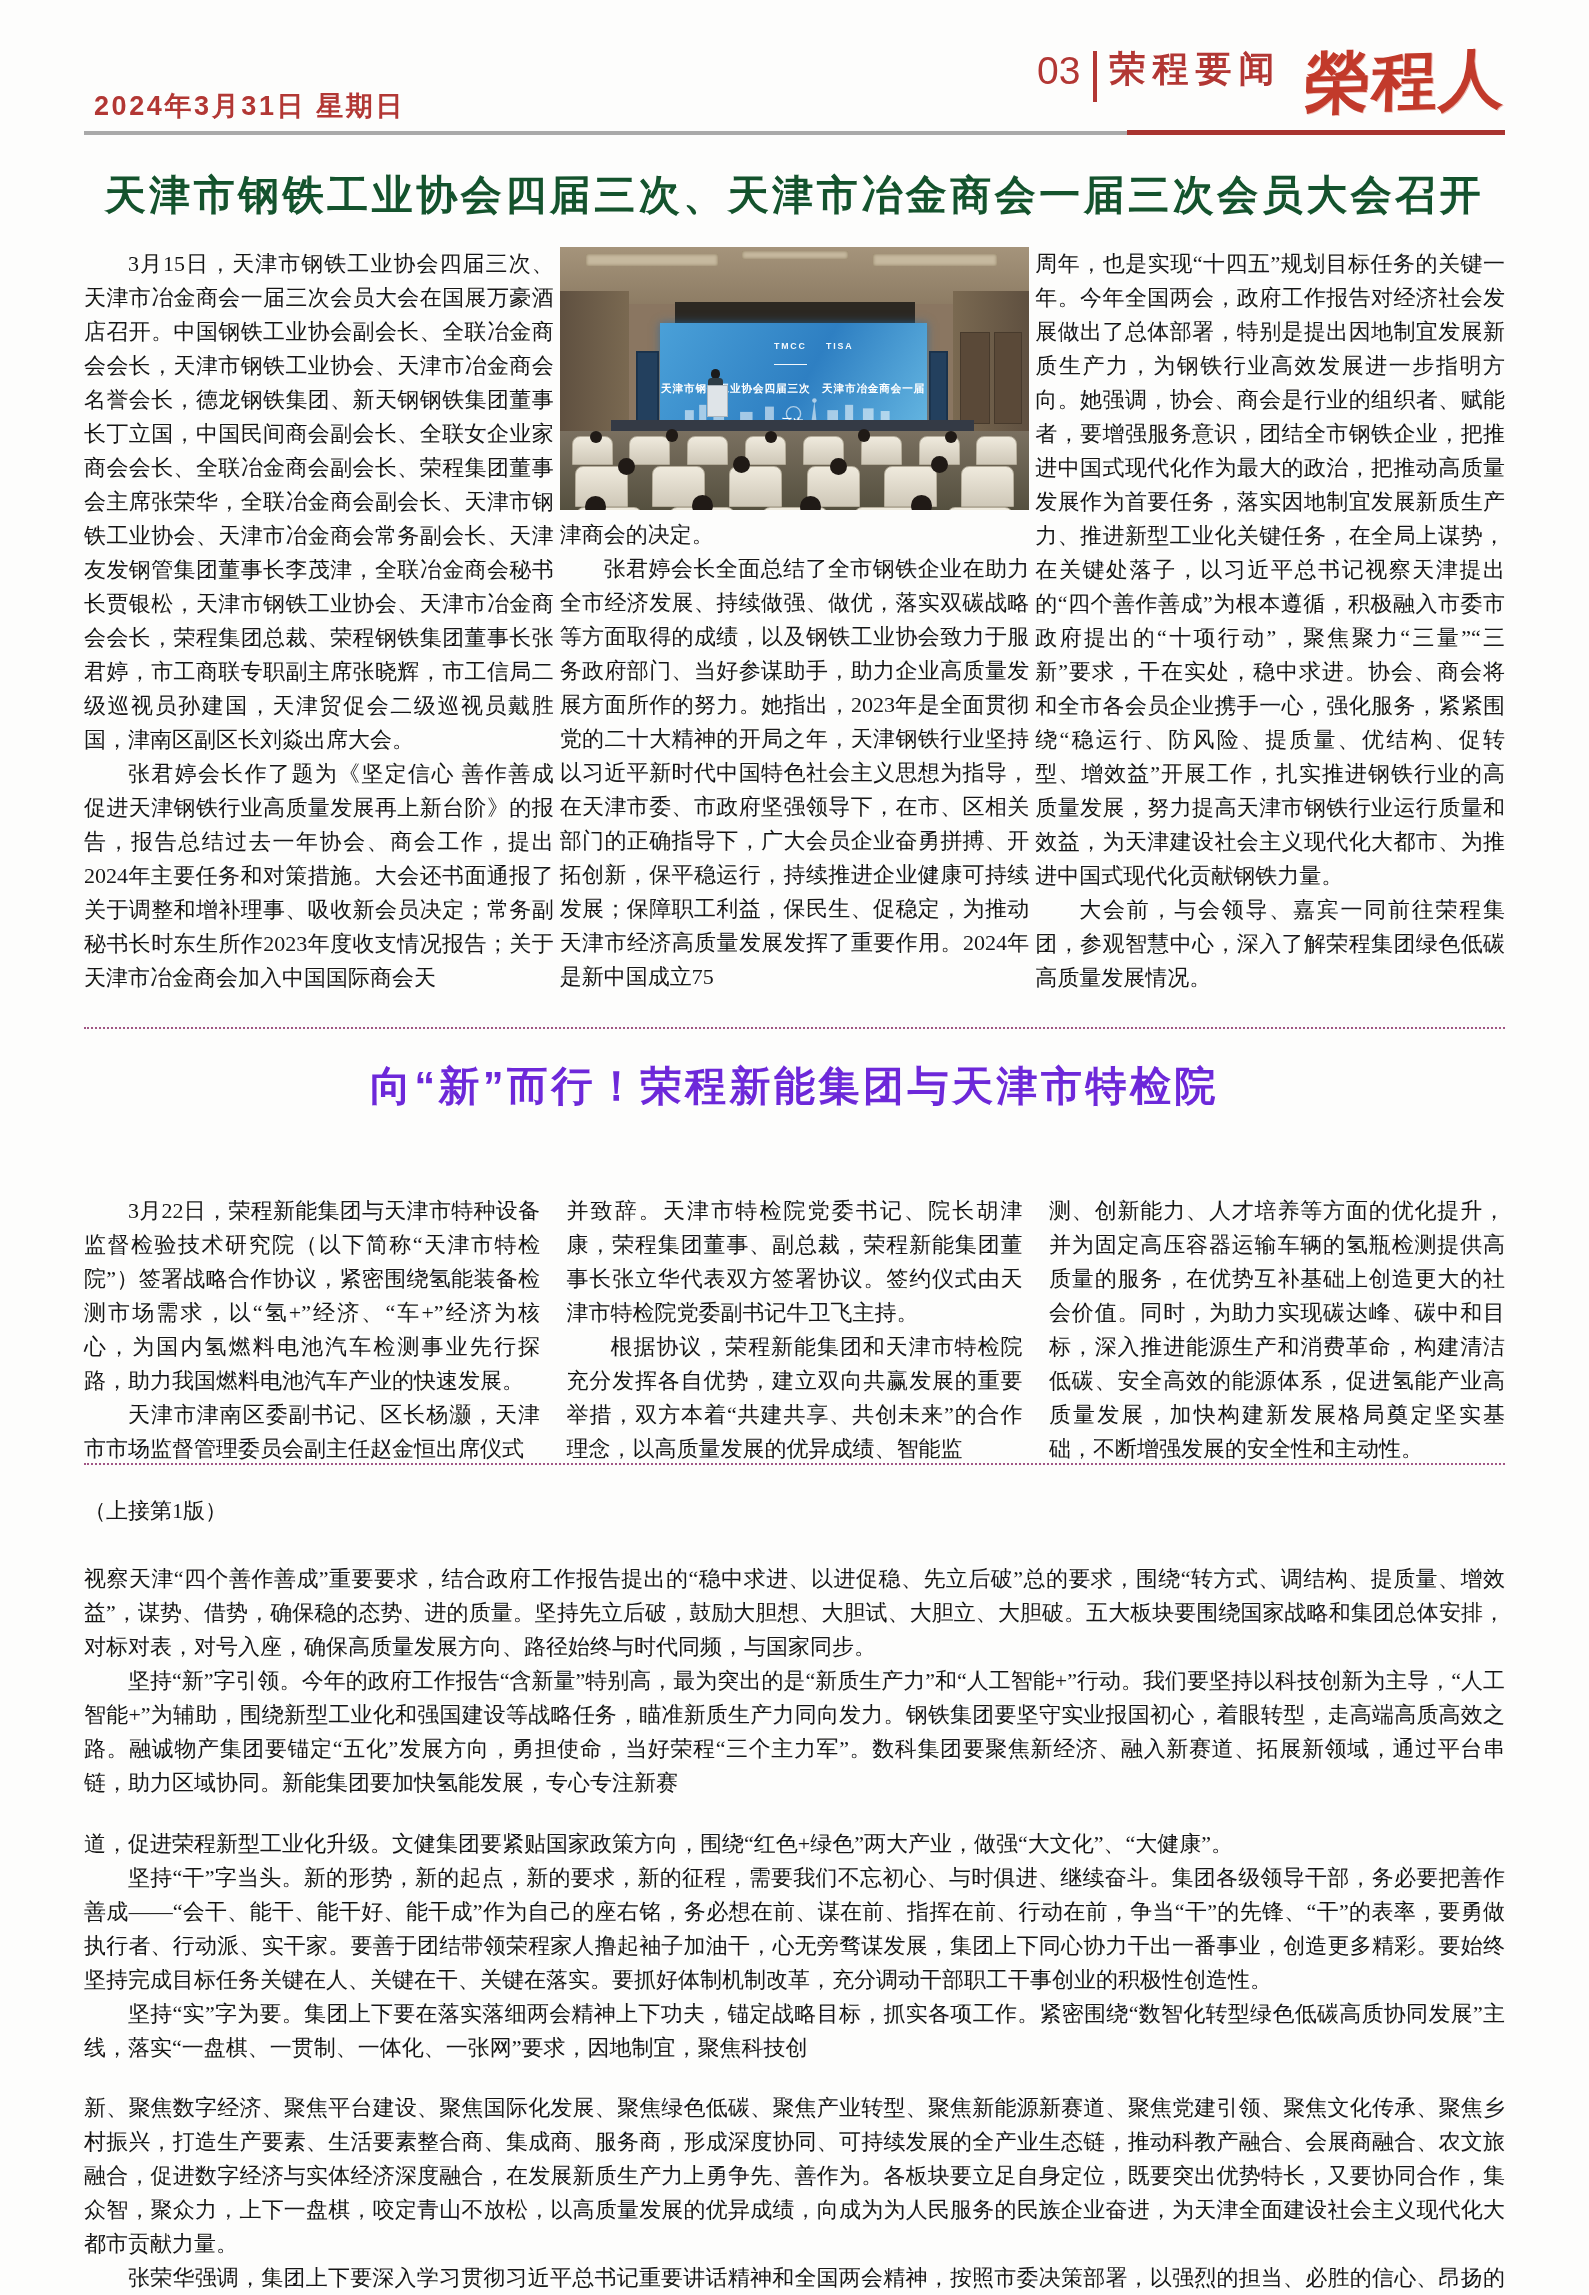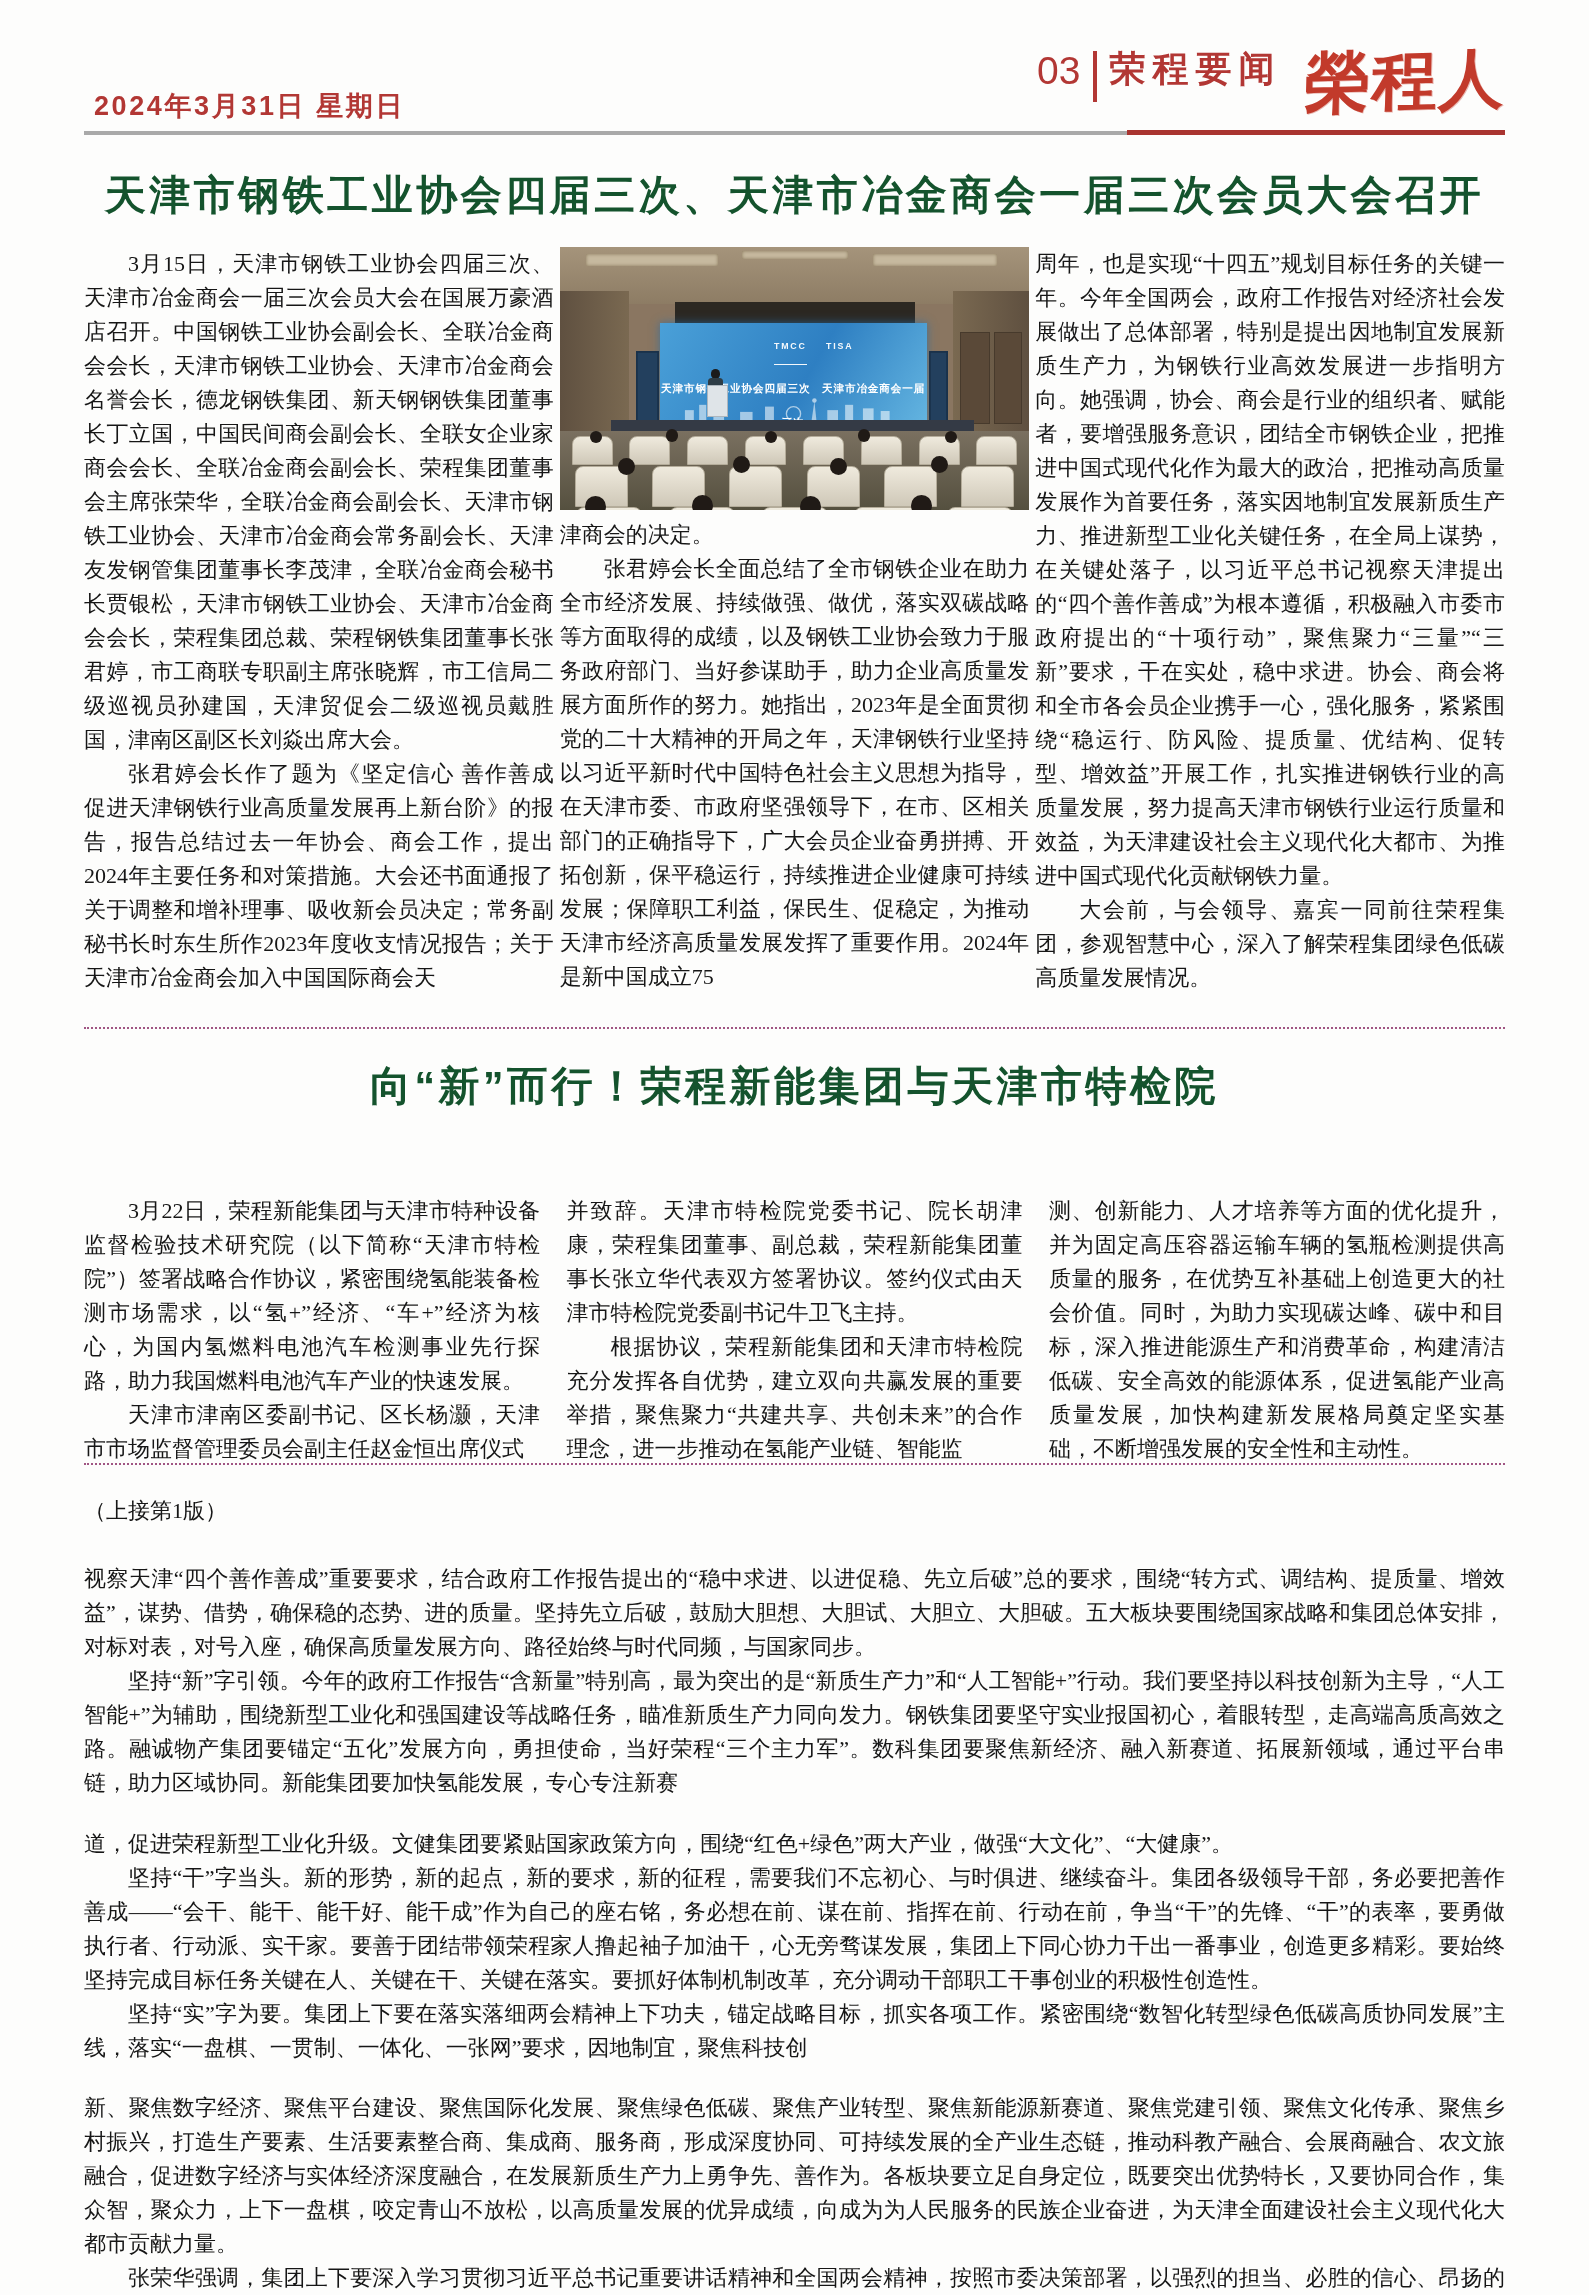--- a/index.html
+++ b/index.html
@@ -18,21 +18,21 @@
         line-height:.95;margin-left:10.6px;transform:rotate(-1.5deg) skewX(-3deg);letter-spacing:1.8px;
         text-shadow:0.9px 0.9px 0 rgba(194,58,43,.35);}
   .rule-gray{position:absolute;left:84px;top:131px;width:1044px;height:3.5px;background:#a9a9a9;}
   .rule-red{position:absolute;left:1127px;top:130px;width:378px;height:5.3px;background:#a93430;}
   
   .a1-title{position:absolute;left:84px;top:168px;width:1421px;text-align:center;
         font-family:Liberation Serif, serif;font-weight:900;font-size:41px;
         color:#14532d;letter-spacing:3.5px;white-space:nowrap;}
   .a2-title{position:absolute;left:84px;top:1058px;width:1421px;text-align:center;
         font-family:"Liberation Sans","DejaVu Sans",sans-serif;font-weight:900;font-size:41px;
-        line-height:57px;color:#14532d;letter-spacing:3.5px;}
+        line-height:57px;color:#6d28d9;letter-spacing:3.5px;}
   
   .cols{position:absolute;left:84px;width:1421px;display:flex;gap:26.5px;}
   .col{flex:1 1 0;font-size:22px;line-height:34px;text-align:justify;color:#161616;}
   .col p{margin:0;}
   .col p.ind{text-indent:2em;}
   .note{margin-bottom:34px !important;}
   .sep{position:absolute;left:84px;width:1421px;border-top:2.6px dotted #a05583;height:0;}
   
   .photo{position:relative;width:100%;height:263px;margin-bottom:8px;background:#8a7661;overflow:hidden;}
   .ceiling{position:absolute;left:0;top:0;right:0;height:57px;background:linear-gradient(#a5947b,#8d7c64);}
@@ -189,21 +189,21 @@
     <div>向“新”而行！荣程新能集团与天津市特检院</div>
   </div>
 
   <div class="cols" style="top:1194px;">
     <div class="col">
       <p class="ind">3月22日，荣程新能集团与天津市特种设备监督检验技术研究院（以下简称“天津市特检院”）签署战略合作协议，紧密围绕氢能装备检测市场需求，以“氢+”经济、“车+”经济为核心，为国内氢燃料电池汽车检测事业先行探路，助力我国燃料电池汽车产业的快速发展。</p>
       <p class="ind">天津市津南区委副书记、区长杨灏，天津市市场监督管理委员会副主任赵金恒出席仪式</p>
     </div>
     <div class="col">
       <p>并致辞。天津市特检院党委书记、院长胡津康，荣程集团董事、副总裁，荣程新能集团董事长张立华代表双方签署协议。签约仪式由天津市特检院党委副书记牛卫飞主持。</p>
-      <p class="ind">根据协议，荣程新能集团和天津市特检院充分发挥各自优势，建立双向共赢发展的重要举措，聚焦聚力“共建共享、共创未来”的合作理念，进一步推动在氢能产业链、智能监</p>
+      <p class="ind">根据协议，荣程新能集团和天津市特检院充分发挥各自优势，建立双向共赢发展的重要举措，双方本着“共建共享、共创未来”的合作理念，以高质量发展的优异成绩、智能监</p>
     </div>
     <div class="col">
       <p>测、创新能力、人才培养等方面的优化提升，并为固定高压容器运输车辆的氢瓶检测提供高质量的服务，在优势互补基础上创造更大的社会价值。同时，为助力实现碳达峰、碳中和目标，深入推进能源生产和消费革命，构建清洁低碳、安全高效的能源体系，促进氢能产业高质量发展，加快构建新发展格局奠定坚实基础，不断增强发展的安全性和主动性。</p>
     </div>
   </div>
 
   <div class="sep" style="top:1463px;"></div>
 
   <div class="cols" style="top:1494px;flex-direction:column;">
     <div class="col">

